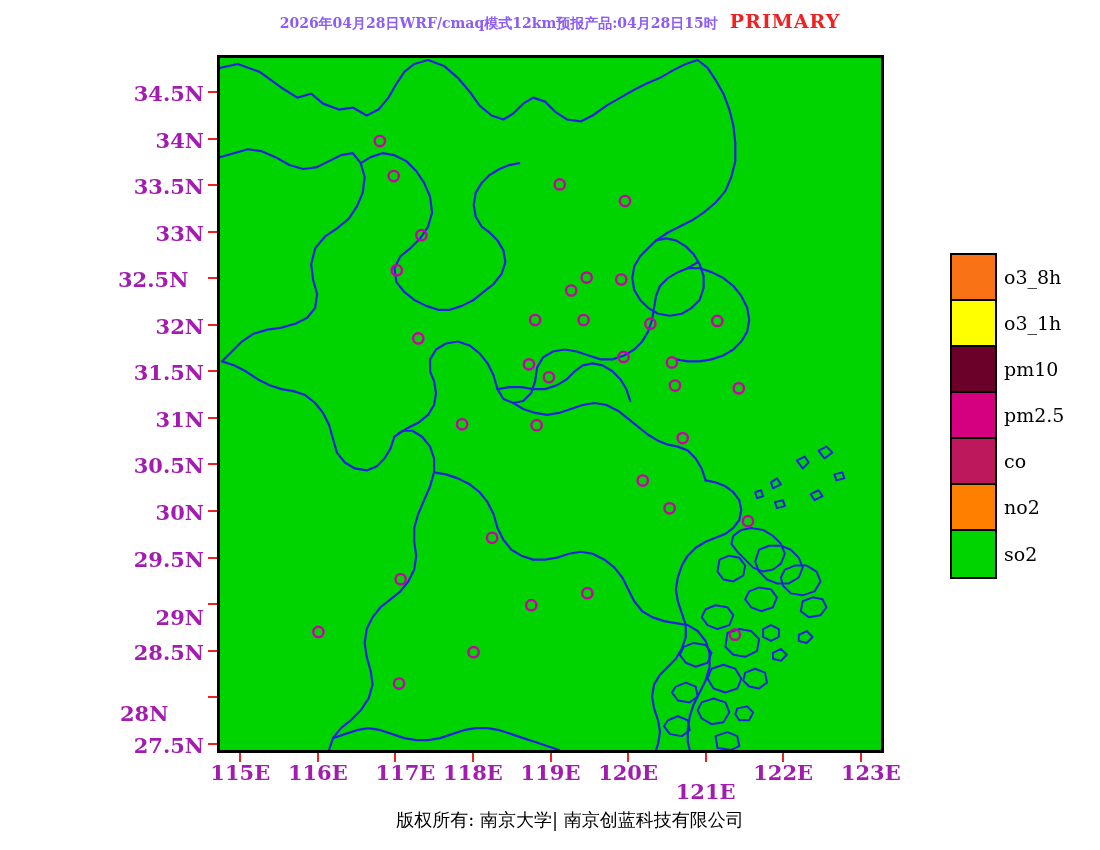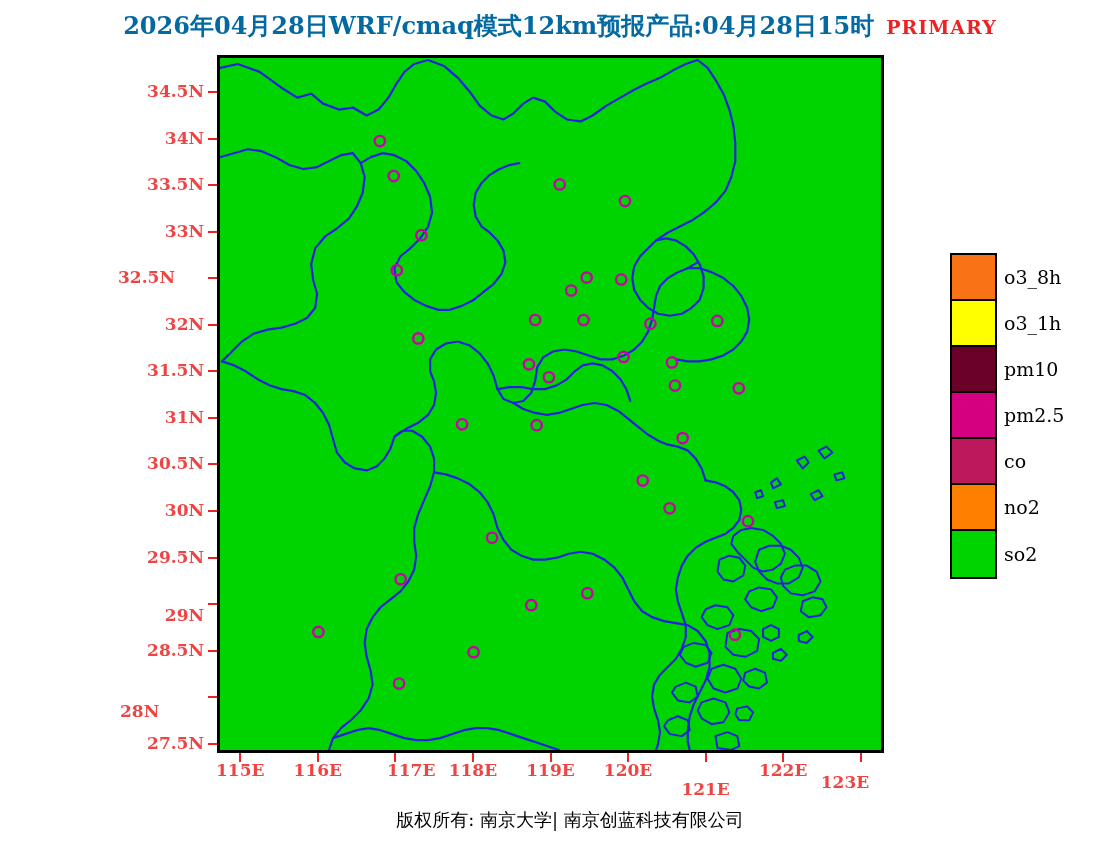--- a/index.html
+++ b/index.html
@@ -19,23 +19,23 @@
   #title-bar {
     position: absolute;
     left: 0;
     top: 10px;
     width: 1100px;
     text-align: center;
     white-space: nowrap;
   }
   #title-bar .title-main {
     font-family: "DejaVu Serif", serif;
-    font-size: 24px;
+    font-size: 14px;
     font-weight: bold;
-    color: #0369a1;
+    color: #8b5cf6;
     letter-spacing: 0px;
     margin-left: 20px;
   }
   #title-bar .title-primary {
     font-family: "DejaVu Serif", serif;
     font-size: 19px;
     font-weight: bold;
     color: #ee2222;
     margin-left: 12px;
     letter-spacing: 1px;
@@ -58,23 +58,23 @@
     left: 0;
     top: 0;
     width: 100%;
     height: 100%;
     display: block;
   }
 
   
   .axis-label {
     position: absolute;
-    color: #ef4444;
-    font-family: "DejaVu Serif", serif;
-    font-size: 17px;
+    color: #a21caf;
+    font-family: "DejaVu Serif", serif;
+    font-size: 21px;
     font-weight: bold;
     white-space: nowrap;
   }
   #y-axis .axis-label {
     right: auto;
   }
   .tick {
     position: absolute;
     background: #ee2222;
   }
@@ -354,21 +354,21 @@
     <div class="axis-label" style="top: 760px; left: 432.942px; width: 80px; text-align: center;">118E</div>
     <div class="tick tick-x" style="left: 549.5px;"></div>
     <div class="axis-label" style="top: 760px; left: 510.5px; width: 80px; text-align: center;">119E</div>
     <div class="tick tick-x" style="left: 627.058px;"></div>
     <div class="axis-label" style="top: 760px; left: 588.058px; width: 80px; text-align: center;">120E</div>
     <div class="tick tick-x" style="left: 704.616px;"></div>
     <div class="axis-label" style="top: 760px; left: 665.616px; width: 80px; text-align: center; margin-top: 19px;">121E</div>
     <div class="tick tick-x" style="left: 782.174px;"></div>
     <div class="axis-label" style="top: 760px; left: 743.174px; width: 80px; text-align: center;">122E</div>
     <div class="tick tick-x" style="left: 859.733px;"></div>
-    <div class="axis-label" style="top: 760px; left: 820.733px; width: 80px; text-align: left; margin-top: 12px;">123E</div>
+    <div class="axis-label" style="top: 760px; left: 820.733px; width: 80px; text-align: right;">123E</div>
   </div>
 
 <div id="legend">
     <div class="legend-swatch" style="background: #f97316;">
       <div class="legend-label">o3_8h</div>
     </div>
     <div class="legend-swatch" style="background: rgb(255, 255, 0);">
       <div class="legend-label">o3_1h</div>
     </div>
     <div class="legend-swatch" style="background: rgb(107, 0, 40);">

